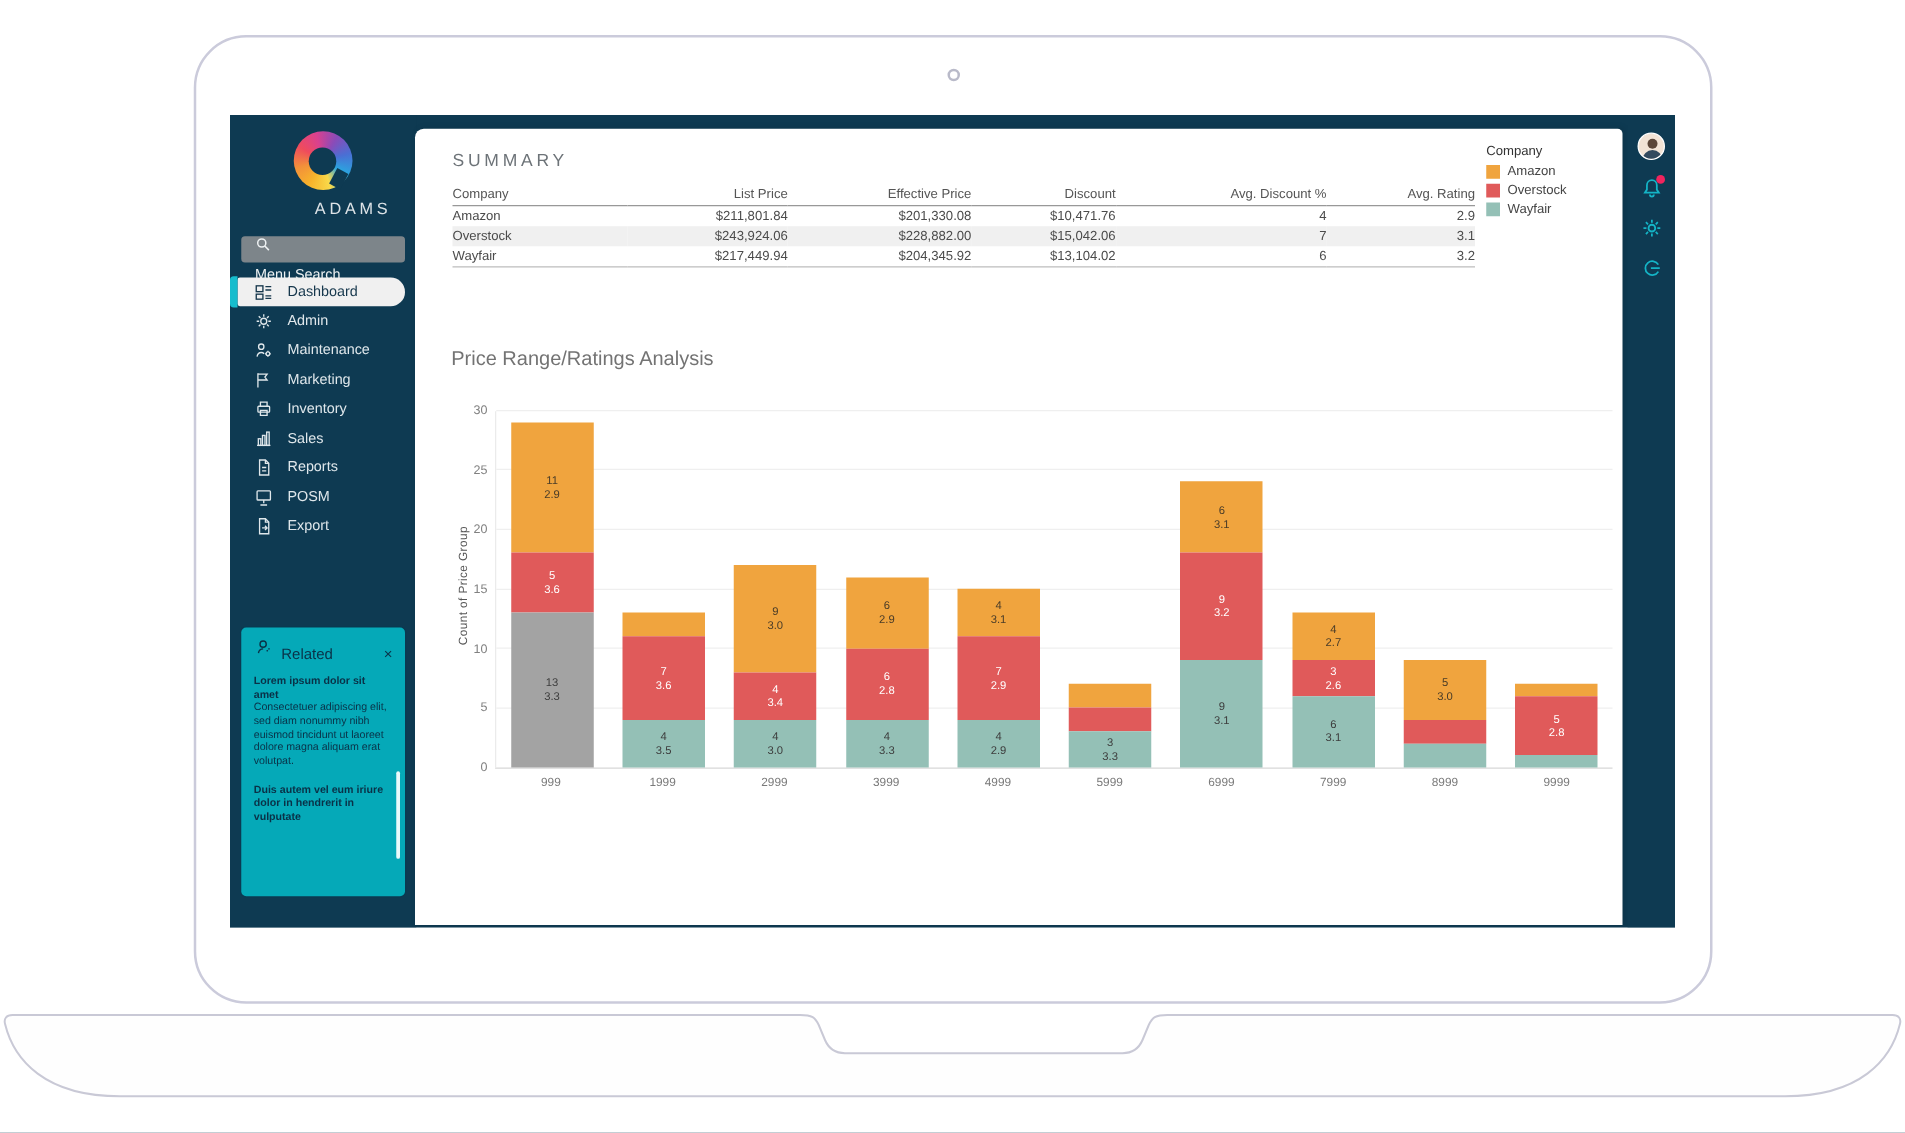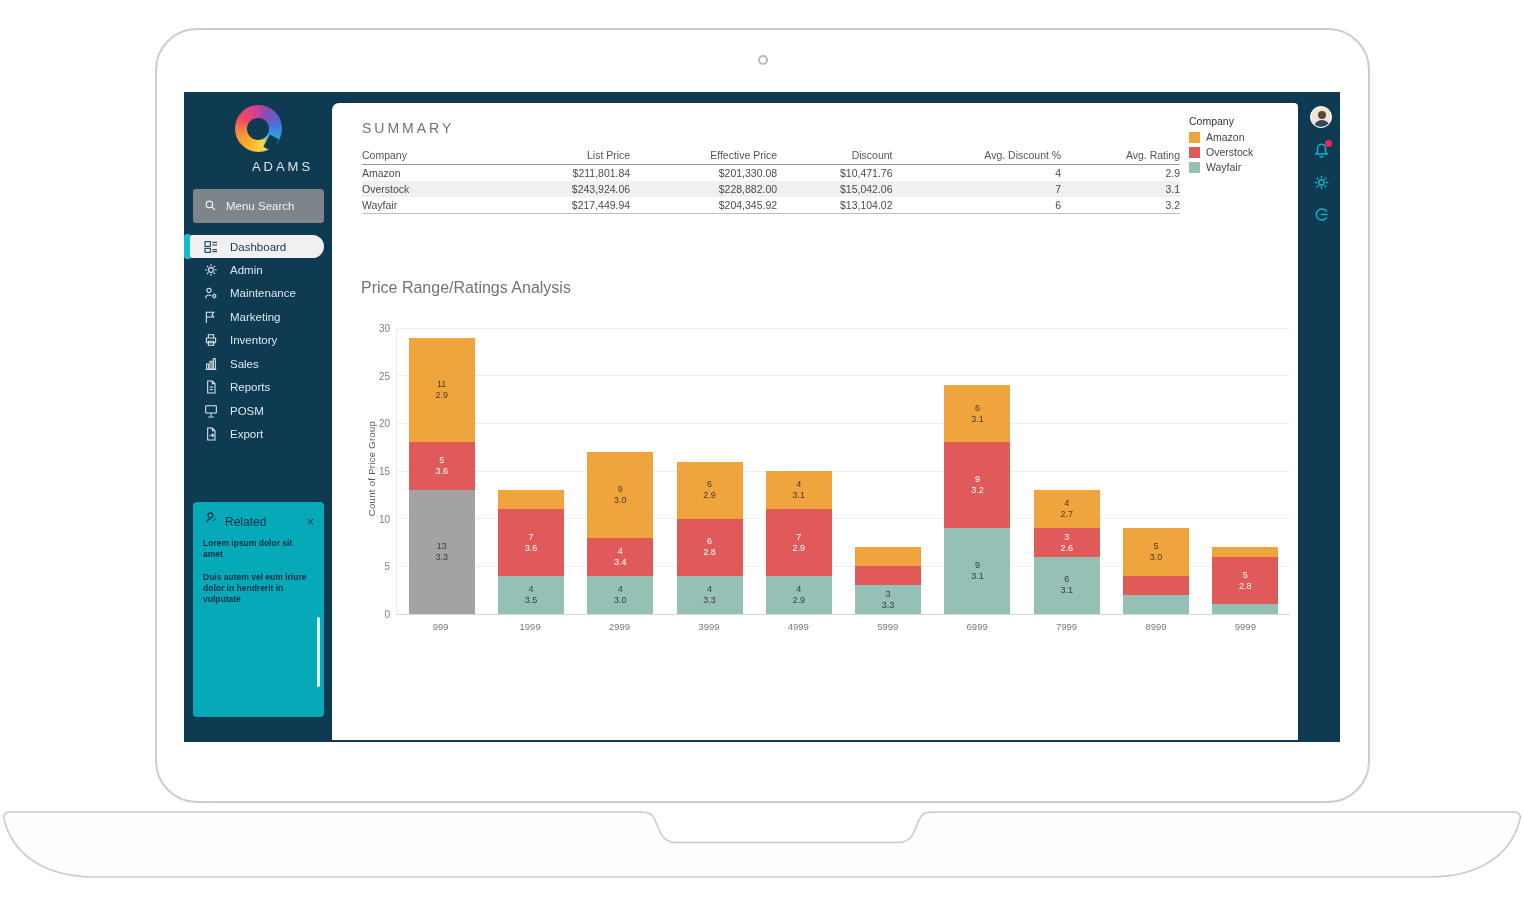--- a/index.html
+++ b/index.html
@@ -22,23 +22,23 @@
   .sidebar { position:absolute; left:0; top:0; width:149px; height:100%; background:#0e3a52; }
   .logo-wrap { text-align:center; padding-top:13px; }
   .logo { width:47px; height:47px; border-radius:50%; margin:0 auto; position:relative;
           background:conic-gradient(from 210deg, #f7b32b, #f2903a, #ef4b5d, #d9418f, #8a4bb8, #4a6fd4, #2aa6e0, #f9d94a, #f7b32b); }
   .logo::after { content:''; position:absolute; left:12px; top:13px; width:22px; height:22px;
                  border-radius:50%; background:#0e3a52; }
   .logo::before { content:''; position:absolute; right:6px; bottom:2px; width:10px; height:14px;
                   background:#0e3a52; transform:rotate(28deg); }
   .brand { margin-top:7px; color:#dde3e7; font-size:13px; letter-spacing:3px;padding-left:48px; }
 
-  .menu-search { margin:15px 9px 0 9px; height:34px; background:#7d858a; border-radius:3px;
-                 display:flex; align-items:center; gap:9px; padding-left:11px;
-                 color:#eef2f3; font-size:11.5px; cursor:pointer; }
+  .menu-search { margin:15px 9px 0 9px; height:21px; background:#7d858a; border-radius:3px;
+                 display:flex; gap:9px; padding-left:11px;
+                 color:#eef2f3; font-size:11.5px; cursor:pointer;flex-direction:column; }
   .menu-search svg { width:13px; height:13px; }
 
   .nav { margin-top:12px; }
   .nav-item { height:23.5px; display:flex; align-items:center; gap:11px; padding-left:19px;
               color:#dfe7eb; font-size:11.5px; cursor:pointer; }
   .nav-item .nav-ico { width:16px; height:16px; display:inline-flex; }
   .nav-item .nav-ico svg { width:16px; height:16px; }
   .nav-item.active { background:#f0f0f0; color:#16374c; border-radius:2px 12px 12px 2px;
                      margin:0 9px 0 6px; padding-left:13px; position:relative; height:23px; }
   .nav-item.active::before { content:''; position:absolute; left:-6px; top:-1px; bottom:-1px;
@@ -239,20 +239,21 @@
                   <path d="M6 20c.5-3.5 3-5.5 6-5.5"></path>
                 <path d="M16.5 16.5l1.5 1M18.5 14.5h2"></path>
               </svg>
             </span>
             <span class="related-title">Related</span>
             <span class="related-close">×</span>
           </div>
           <div class="related-body" id="related-body">
               <div class="related-para">
                 <div class="rp-head">Lorem ipsum dolor sit amet</div>
+                <div class="rp-body">Consectetuer adipiscing elit, sed diam nonummy nibh euismod tincidunt ut laoreet dolore magna aliquam erat volutpat.</div>
               </div>
               <div class="related-para">
                 <div class="rp-head">Duis autem vel eum iriure dolor in hendrerit in vulputate</div>
               </div>
             </div>
           <div class="related-scroll"></div>
         </div>
       </aside>
 
       <main class="panel">

